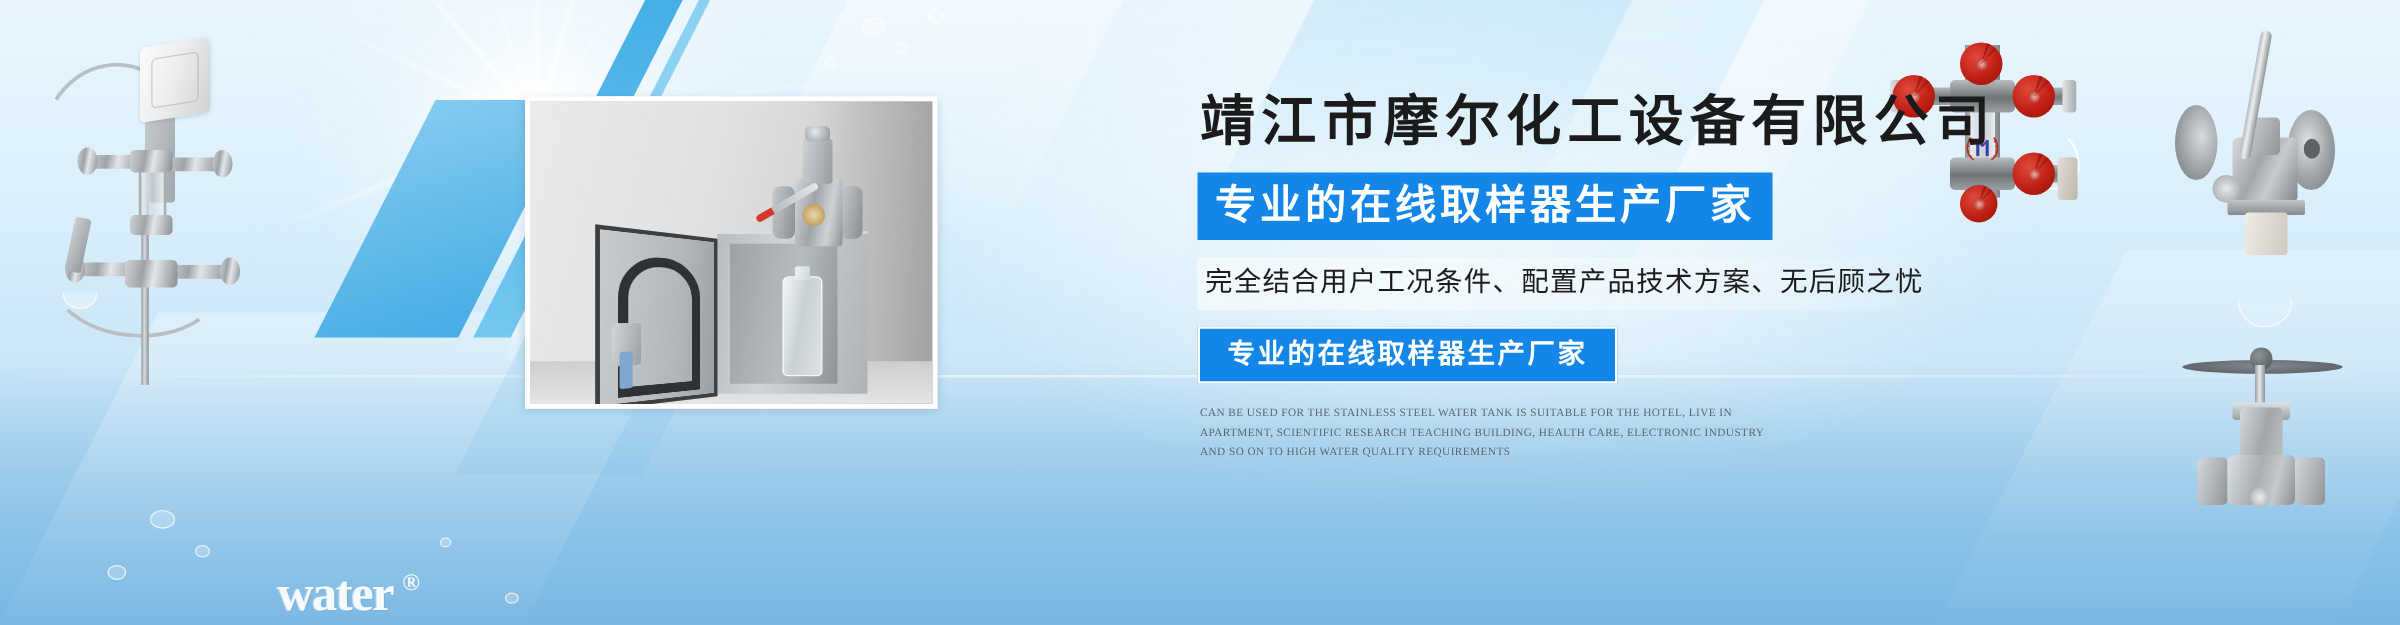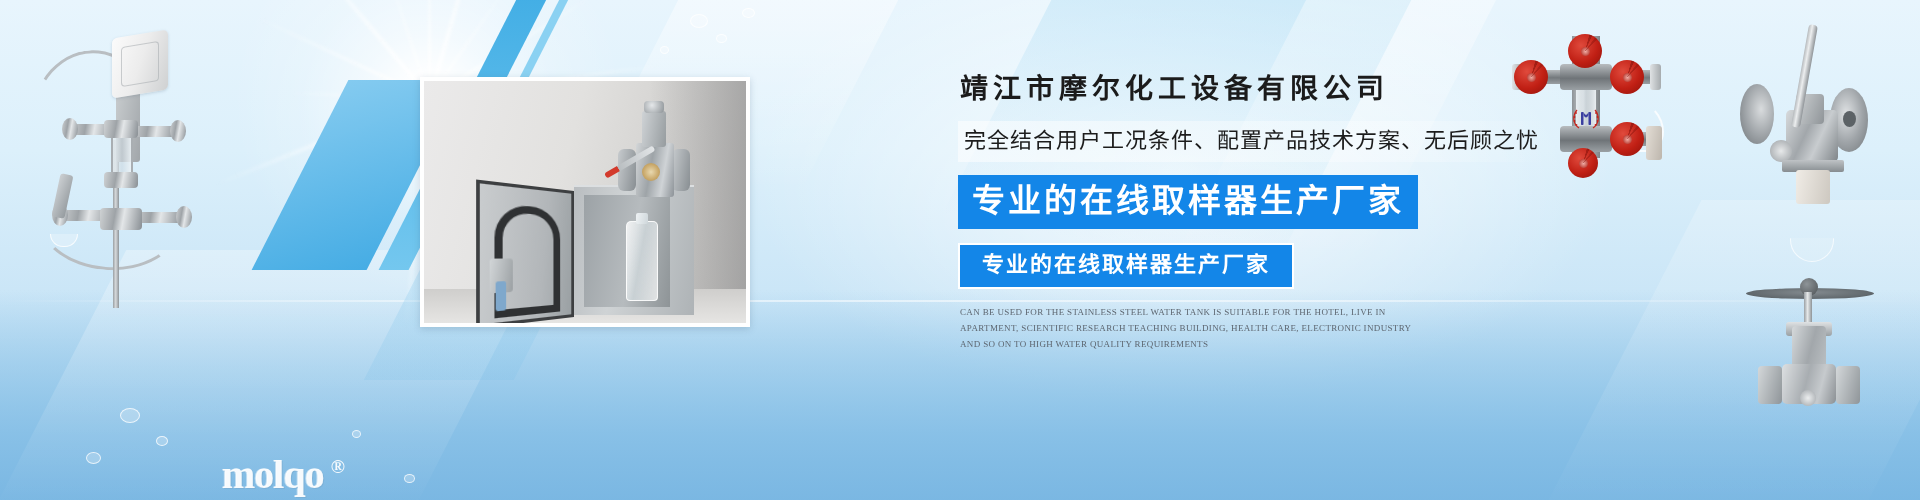--- a/index.html
+++ b/index.html
@@ -414,21 +414,21 @@
   }
 
   
   .text-block {
     position: absolute;
     left: 958px; top: 74px;
     width: 740px;
   }
   .company-title {
     font-family: "Liberation Serif", "DejaVu Serif", serif;
-    font-size: 28px;
+    font-size: 44px;
     font-weight: 700;
     color: #1b1b1b;
     letter-spacing: 5px;
     line-height: 1.1;
     margin: 0 0 16px 2px;
     white-space: nowrap;
   }
   .headline-bar {
     display: inline-block;
     background: #1386e8;
@@ -670,29 +670,29 @@
     <div class="bonnet"></div>
     <div class="fl fl-l"></div>
     <div class="fl fl-r"></div>
     <div class="body"></div>
     <div class="tag"></div>
   </div>
 
   <div class="text-block">
     <div class="company-title">靖江市摩尔化工设备有限公司</div>
     <div>
-      <span class="subline">完全结合用户工况条件、配置产品技术方案、无后顾之忧</span>
+      <span class="headline-bar">专业的在线取样器生产厂家</span>
     </div>
     <div>
-      <span class="headline-bar">专业的在线取样器生产厂家</span>
+      <span class="subline">完全结合用户工况条件、配置产品技术方案、无后顾之忧</span>
     </div>
     <div>
       <span class="custom-bar">专业的在线取样器生产厂家</span>
     </div>
     <div class="eng-copy">Can be used for the stainless steel water tank is suitable for the hotel, live in apartment, scientific research teaching building, health care, electronic industry and so on to high water quality requirements</div>
   </div>
 
   <div class="watermark">
-    <span class="wm-text">molqo</span>
+    <span class="wm-text">water</span>
     <span class="wm-reg">®</span>
   </div>
 
 </div>
 
 </body></html>

